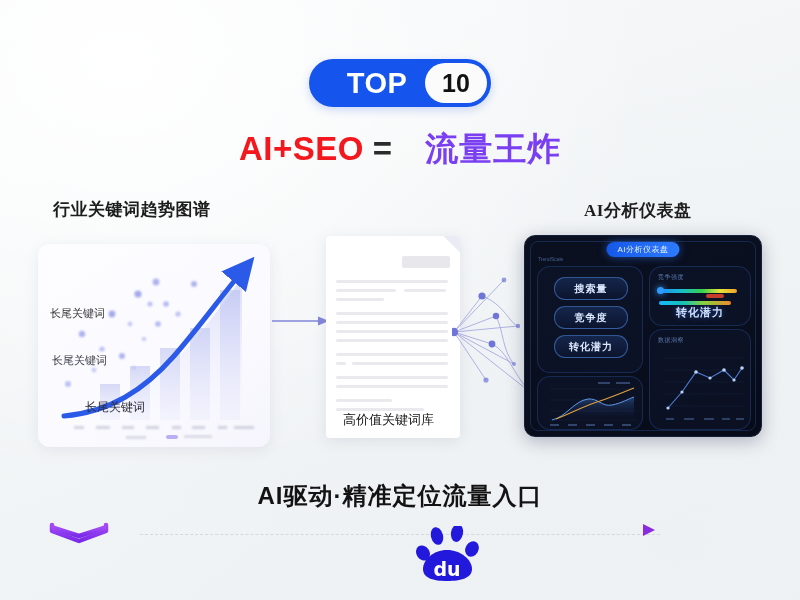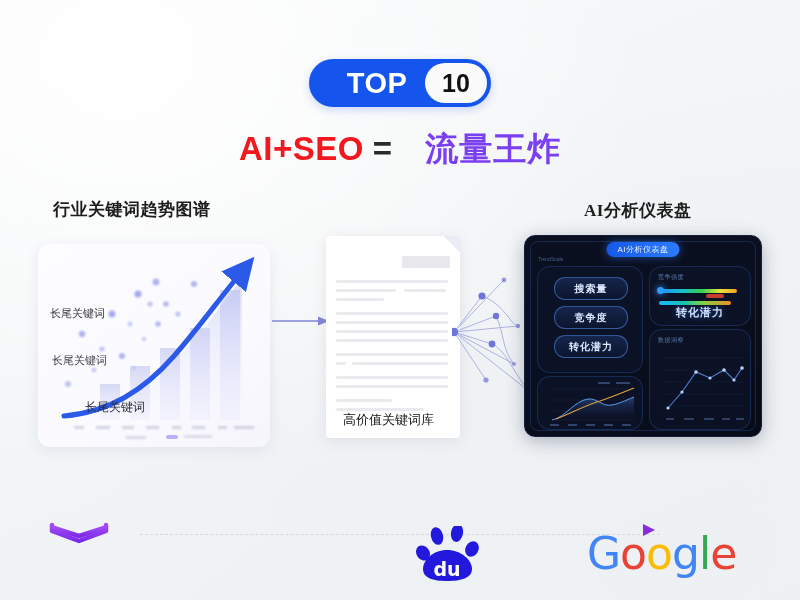--- a/index.html
+++ b/index.html
@@ -382,20 +382,21 @@
           <rect x="16" y="88" width="8" height="2"></rect>
             <rect x="34" y="88" width="10" height="2"></rect>
           <rect x="54" y="88" width="10" height="2"></rect>
             <rect x="72" y="88" width="8" height="2"></rect>
           <rect x="86" y="88" width="8" height="2"></rect>
         </g>
       </svg>
     </div>
   </div>
 
+  <div class="footline">AI驱动·精准定位流量入口</div>
   <div class="divider"></div>
 
   <svg class="chart-icon" viewBox="0 0 68 62">
     <defs>
       <linearGradient id="pg" x1="0" y1="0" x2="0" y2="1">
         <stop offset="0%" stop-color="#a24bf5"></stop>
           <stop offset="100%" stop-color="#7a2ae8"></stop>
       </linearGradient>
     </defs>
     <g fill="none" stroke="url(#pg)" stroke-width="4.5" stroke-linejoin="round" stroke-linecap="round">
@@ -412,19 +413,18 @@
     <svg viewBox="0 0 92 58" style="position:absolute;left:0;top:6px;width:92px;height:58px">
       <g fill="#2319dc">
         <ellipse cx="22" cy="10" rx="6" ry="9" transform="rotate(-14 22 10)"></ellipse>
         <ellipse cx="42" cy="7" rx="6" ry="9" transform="rotate(10 42 7)"></ellipse>
         <ellipse cx="8" cy="27" rx="6.5" ry="8" transform="rotate(-34 8 27)"></ellipse>
         <ellipse cx="57" cy="23" rx="6.5" ry="8" transform="rotate(30 57 23)"></ellipse>
         <path d="M32,24 C46,24 57,34 57,43 C57,52 46,55 32,55 C18,55 8,52 8,43 C8,34 18,24 32,24 Z"></path>
       </g>
       <text x="32" y="50" text-anchor="middle" fill="#ffffff" font-family="DejaVu Sans, sans-serif" font-size="19" font-weight="bold">du</text>
     </svg>
-    <div class="google"><span class="g-b">G</span><span class="g-r">o</span><span class="g-y">o</span><span class="g-b">g</span><span class="g-g">l</span><span class="g-r">e</span></div>
     <svg viewBox="0 0 20 16" style="position:absolute;left:224px;top:2px;width:20px;height:16px">
       <path d="M4,2 L16,8 L4,14 Z" fill="#8a2be2"></path>
     </svg>
   </div>
 
 </div>
 
 </body></html>

